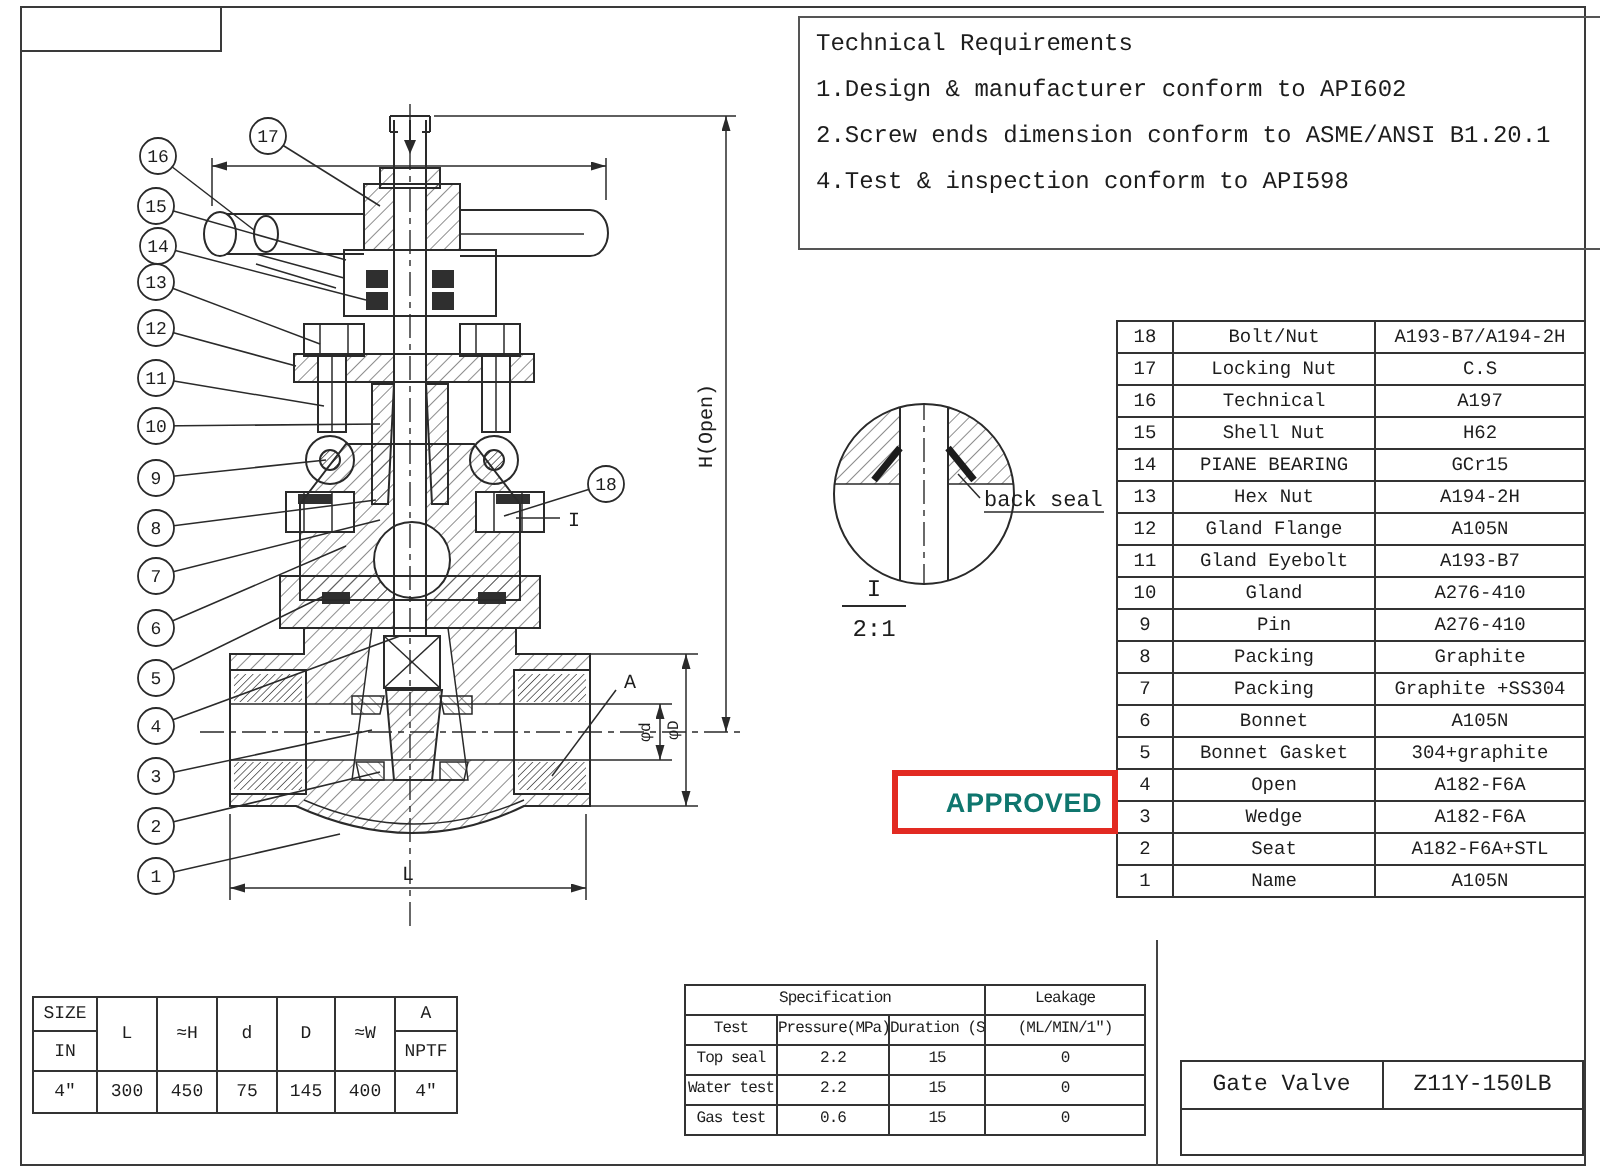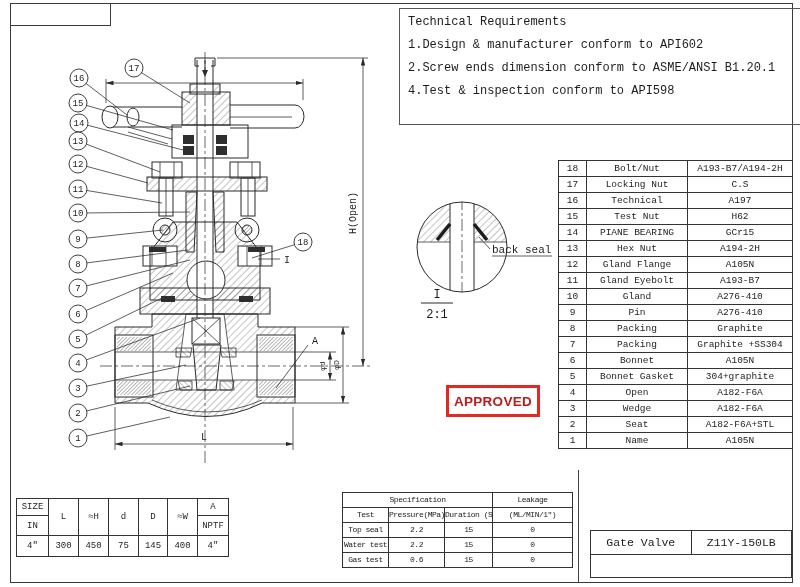--- a/index.html
+++ b/index.html
@@ -27,23 +27,23 @@
   
   table{border-collapse:collapse;table-layout:fixed;background:#fff;}
   td{border:1px solid #333;text-align:center;padding:0;overflow:hidden;white-space:nowrap;}
   .parts{left:558px;top:160px;width:234px;font-size:9.5px;}
   .parts td{height:15px;line-height:15px;}
   .sizeT{left:16px;top:498px;width:212px;font-size:9px;}
   .specT{left:342px;top:492px;width:230px;font-size:8px;letter-spacing:-0.5px;}
   .specT td{height:14px;line-height:14px;}
 
   
-  .stamp{left:446px;top:385px;width:88px;height:26px;border:3px solid #e22a22;color:#b91c1c;
+  .stamp{left:446px;top:385px;width:88px;height:26px;border:3px solid #e22a22;color:#0f766e;
          font-family:"Liberation Sans","DejaVu Sans",sans-serif;font-weight:bold;font-size:13.5px;
-         display:flex;align-items:center;justify-content:center;letter-spacing:.3px;background:#fff;}
+         display:flex;align-items:center;justify-content:center;letter-spacing:.3px;background:#fff;padding-left:19px;}
 
   
   .tblock-line{left:578px;top:470px;width:0;height:113px;border-left:1px solid #444;}
   .tblock{left:590px;top:530px;width:200px;height:46px;border:1.5px solid #333;font-size:11.5px;}
   .tb-row{display:flex;height:23px;border-bottom:1.5px solid #333;}
   .tb-cell{width:100px;display:flex;align-items:center;justify-content:center;}
   .tb-cell.right{width:100px;border-left:1.5px solid #333;}
   .tb-row2{height:21px;}
 </style>
 </head>
@@ -321,21 +321,21 @@
           <td>Locking Nut</td>
           <td>C.S</td>
         </tr>
         <tr>
           <td>16</td>
           <td>Technical</td>
           <td>A197</td>
         </tr>
         <tr>
           <td>15</td>
-          <td>Test Nut</td>
+          <td>Shell Nut</td>
           <td>H62</td>
         </tr>
         <tr>
           <td>14</td>
           <td>PIANE BEARING</td>
           <td>GCr15</td>
         </tr>
         <tr>
           <td>13</td>
           <td>Hex Nut</td>

